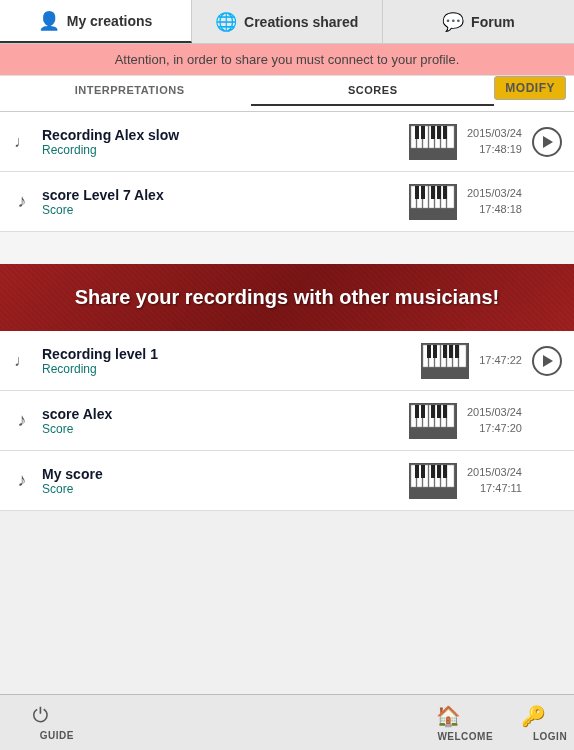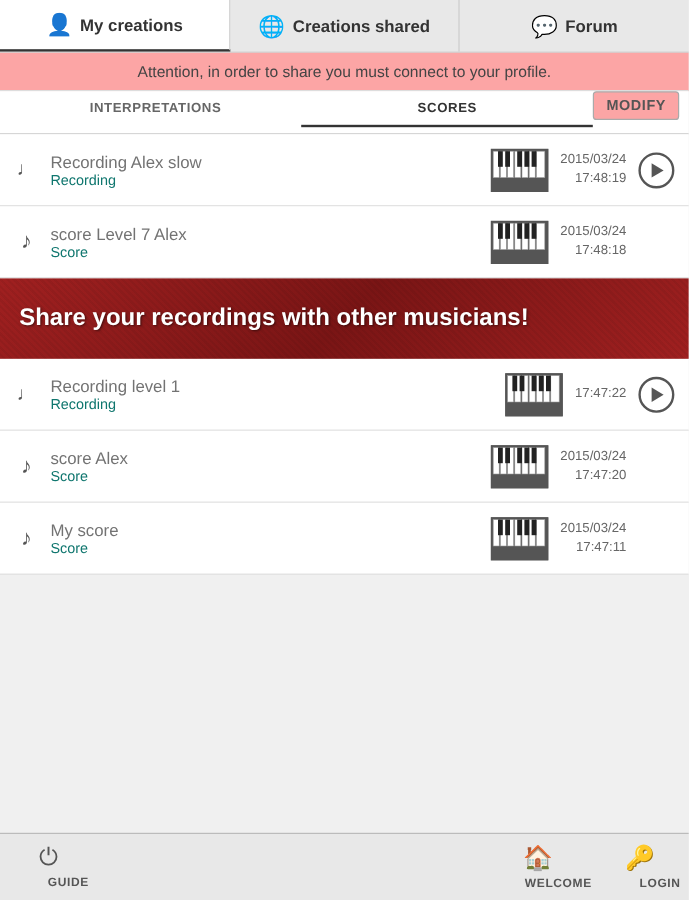--- a/index.html
+++ b/index.html
@@ -74,21 +74,21 @@
     }
     .filter-tab.active {
       color: #333;
       border-bottom: 2px solid #333;
     }
     .modify-btn {
       font-size: 12px;
       color: #555;
       border: 1px solid #aaa;
       padding: 4px 10px;
-      background: #fca5a5;
+      background: #eab308;
       cursor: pointer;
       border-radius: 3px;
       text-transform: uppercase;
       font-weight: bold;
       letter-spacing: 0.5px;
     }
 
     
     .list-area {
       background: #f5f5f5;
@@ -110,22 +110,22 @@
       color: #555;
       width: 20px;
       text-align: center;
       flex-shrink: 0;
     }
     .item-info {
       flex: 1;
     }
     .item-title {
       font-size: 14px;
-      font-weight: normal;
-      color: #737373;
+      font-weight: bold;
+      color: #0f172a;
     }
     .item-subtitle {
       font-size: 12px;
       color: #0f766e;
     }
     .item-date {
       font-size: 11px;
       color: #666;
       text-align: right;
       flex-shrink: 0;
@@ -151,23 +151,25 @@
     }
     .no-play {
       width: 30px;
       flex-shrink: 0;
     }
 
     
     .promo-banner {
       background: #8b1a1a;
       background: linear-gradient(135deg, #a02020 0%, #7a1515 50%, #a02020 100%);
+      text-align: center;
       padding: 22px 16px;
       position: relative;
       overflow: hidden;
+      margin-top: 32px;
     }
     .promo-banner::before {
       content: '';
       position: absolute;
       top: 0; left: 0; right: 0; bottom: 0;
       background: repeating-linear-gradient(
         45deg,
         transparent,
         transparent 2px,
         rgba(0,0,0,0.05) 2px,

